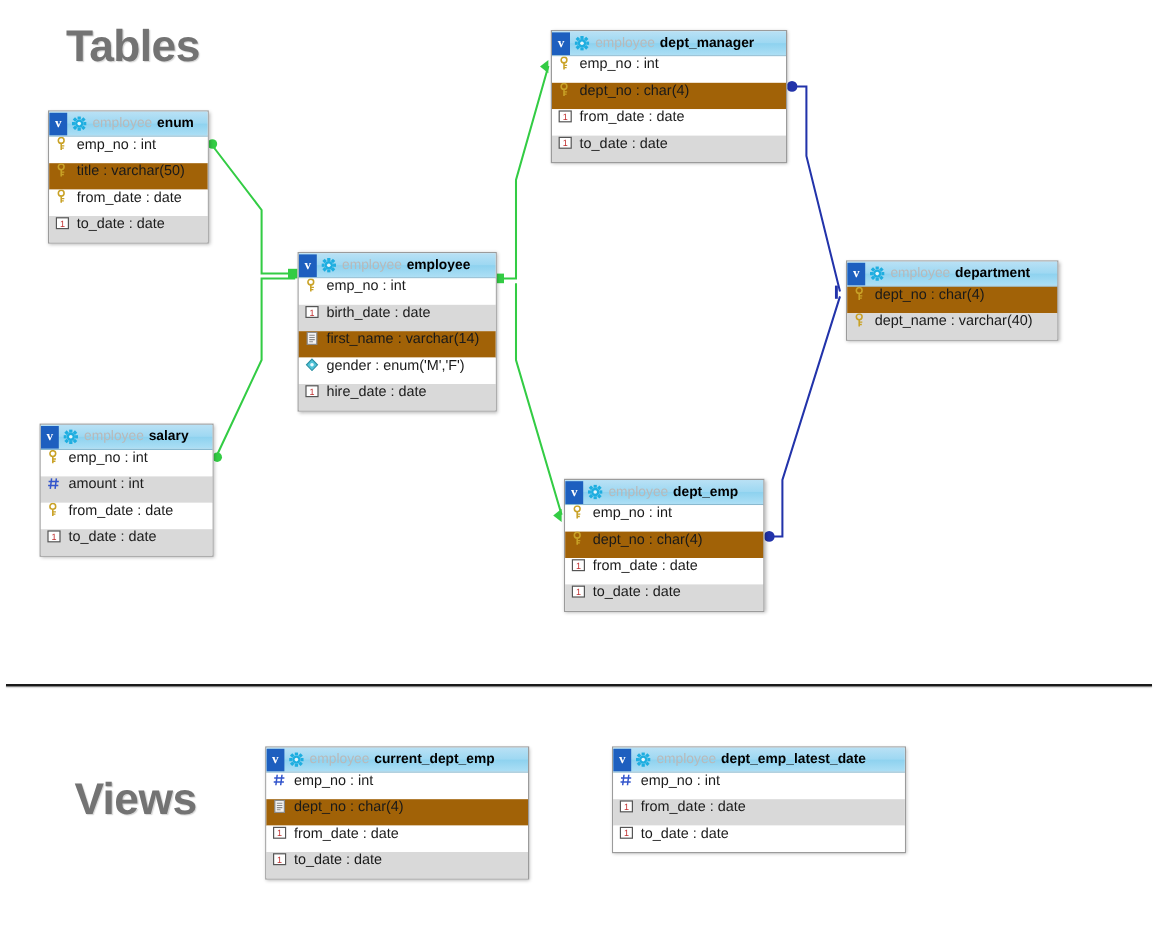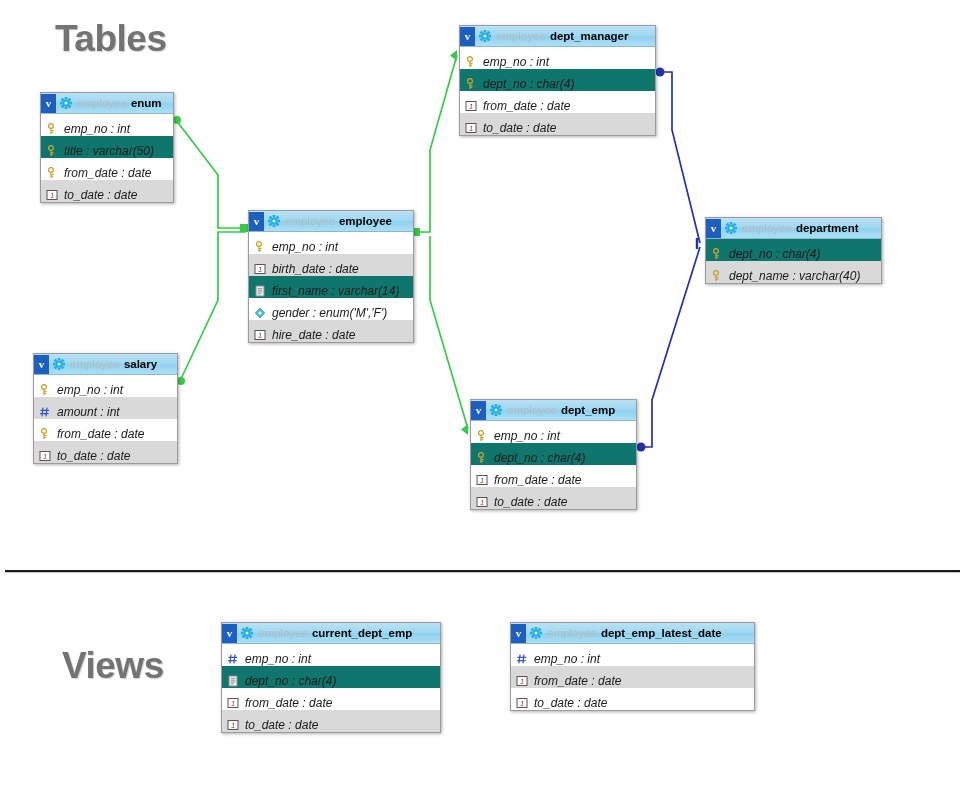--- a/index.html
+++ b/index.html
@@ -81,34 +81,33 @@
   }
   .table-name {
     font-size: 11.5px;
     color: #000000;
     font-weight: bold;
     white-space: nowrap;
     font-family: Liberation Sans, sans-serif;
   }
   .col-row {
     display: flex;
-    align-items: flex-end;
+    align-items: flex-start;
     height: 22px;
     padding-left: 5px;
     box-sizing: border-box;
     font-size: 12px;
     color: #1a1a1a;
     white-space: nowrap;
     border-bottom: 1px solid transparent;
     font-family: "Liberation Sans", sans-serif;
-    font-style: italic;
   }
   .col-row.bg-white { background: #ffffff; }
   .col-row.bg-grey  { background: #d9d9d9; }
-  .col-row.bg-pink  { background: #0f766e; }
+  .col-row.bg-pink  { background: #a16207; }
   .col-icon {
     width: 12px;
     height: 12px;
     flex: 0 0 auto;
     margin-right: 6px;
     line-height: 0;
     display: inline-block;
   }
   .col-text { line-height: 12px; }
 

